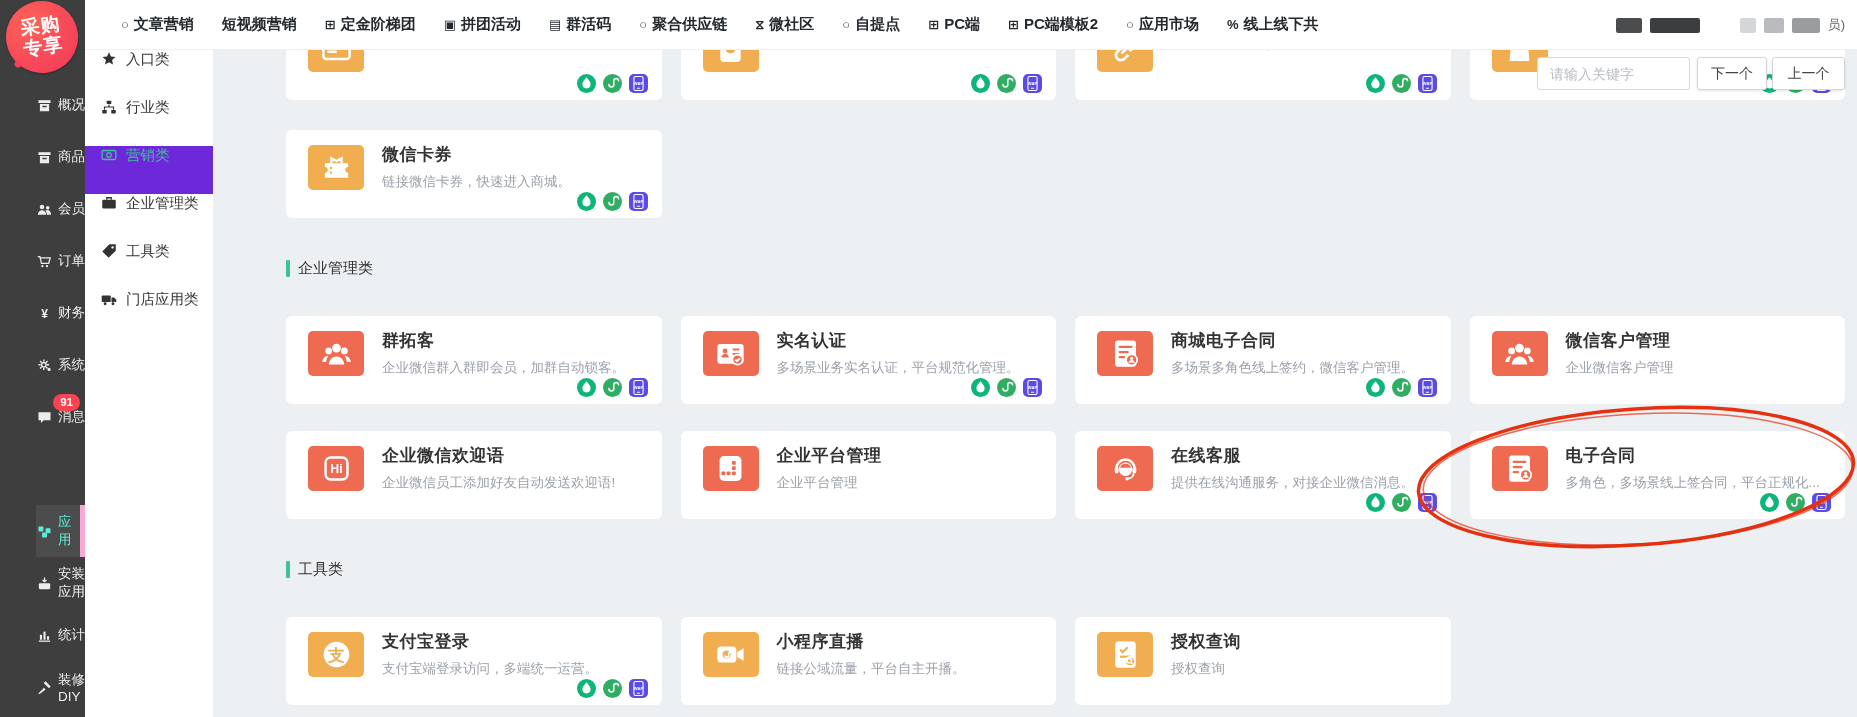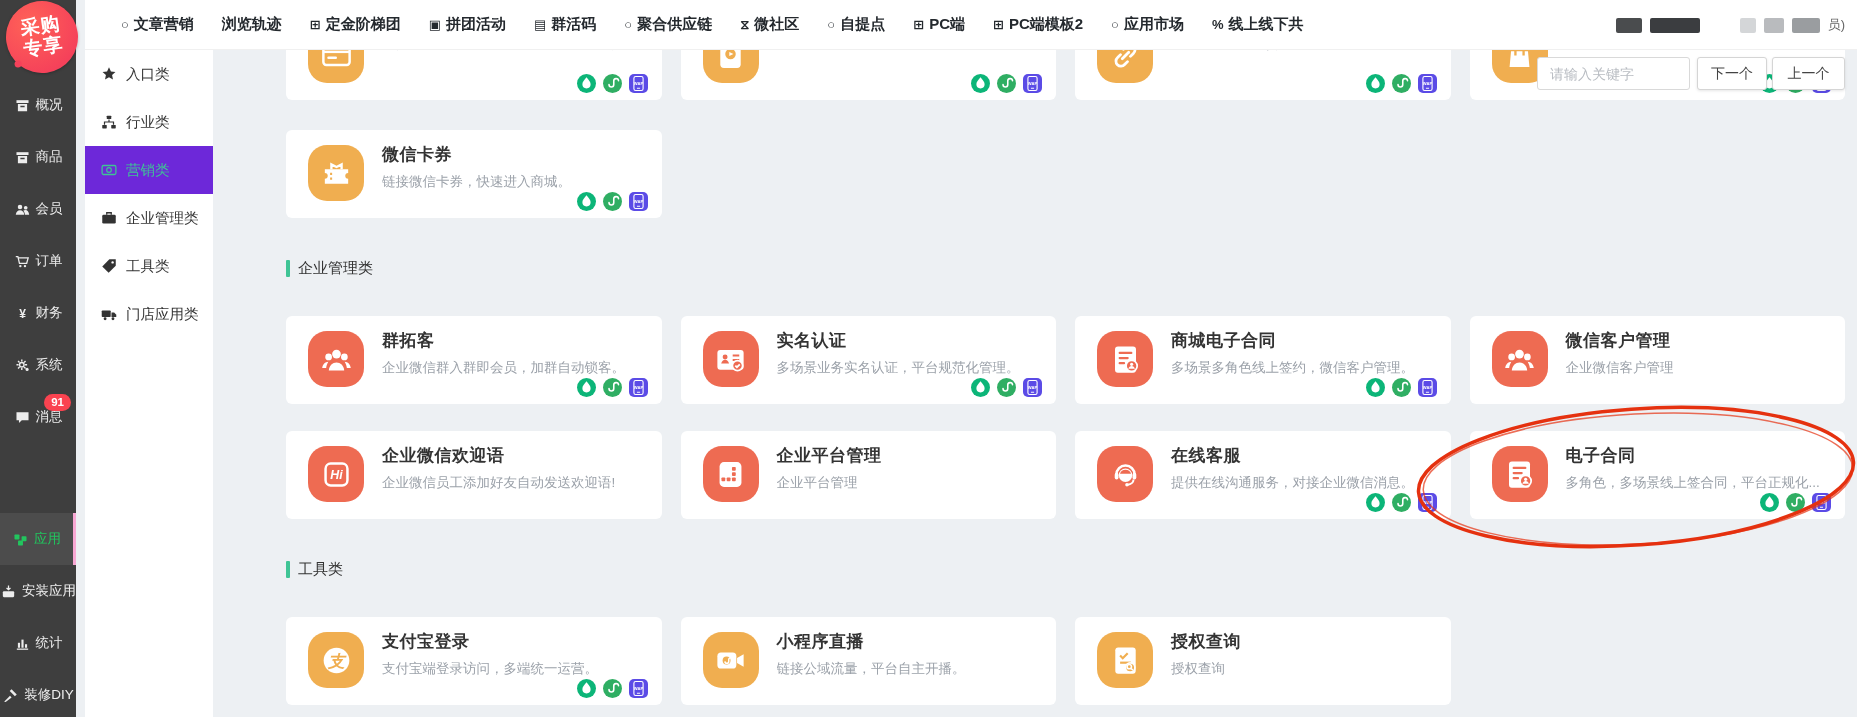--- a/index.html
+++ b/index.html
@@ -26,55 +26,55 @@
   
   .logo { position:absolute; left:6px; top:1px; width:72px; height:72px; border-radius:50%;
     background:radial-gradient(circle at 35% 30%, #ff6257, #f5415a 75%); z-index:30;
     display:flex; flex-direction:column; align-items:center; justify-content:center;
     transform:rotate(-8deg); box-shadow:0 1px 3px rgba(0,0,0,.25); }
   .logo div { color:#fff; font-size:19px; font-weight:bold; line-height:1.08; letter-spacing:1px; }
   .logo::after { content:""; position:absolute; left:5px; bottom:9px; width:7px; height:7px;
     border-radius:50%; background:#f5415a; }
 
   
-  .dsidebar { position:absolute; left:0; top:0; width:76px; height:717px; background:#3e3e3e;
-    z-index:25; padding-top:79px; }
+  .dsidebar { position:absolute; left:0; top:0; width:85px; height:717px; background:#3e3e3e;
+    z-index:25; padding-top:79px;padding-left:36px; }
   .ds-item { position:relative; height:52px; display:flex; align-items:center; justify-content:center;
     gap:5px; color:#ededed; cursor:pointer; }
   .ds-label { font-size:13.5px; }
   .ds-icon { width:17px; height:17px; display:flex; }
   .ds-icon svg { width:17px; height:17px; }
-  .ds-item.active { background:#4c4c4c; color:#22c55e; border-right:3px solid #f9a8d4;margin-top:8px; }
+  .ds-item.active { background:#4c4c4c; color:#5eead4; border-right:5px solid #f9a8d4; }
   .ds-spacer { height:62px; }
   .ds-badge { position:absolute; top:3px; right:5px; background:#fa4350; color:#fff;
     font-size:11.5px; font-weight:bold; padding:1px 7px; border-radius:9px; line-height:15px; }
 
   
   .csidebar { position:absolute; left:85px; top:50px; width:128px; height:667px; background:#fff; z-index:5; }
-  .cat-item { height:48px; display:flex; align-items:center; padding-left:15px; gap:8px;
+  .cat-item { height:48px; display:flex; align-items:flex-start; padding-left:15px; gap:8px;
     font-size:14.5px; font-weight:500; color:#333; cursor:pointer; }
   .cat-item .cat-icon { width:18px; height:18px; display:flex; }
   .cat-item .cat-icon svg { width:18px; height:18px; }
   .cat-item.active { background:#6d28d9; color:#3fc495; }
 
   
   .content { position:absolute; left:213px; top:50px; width:1644px; height:667px;
     padding:0 12px 0 73px; overflow:hidden; z-index:1; }
   .cards-grid { display:grid; grid-template-columns:repeat(4,1fr); gap:27px 19px; }
   .row-top { margin-top:-38px; }
   .row-single { margin-top:30px; }
   .sec-header { display:flex; align-items:center; margin-top:40px; height:20px; }
   .sec-bar { width:4px; height:17px; background:#3fc495; border-radius:1px; margin-right:8px; }
   .sec-title { font-size:15px; color:#333; font-weight:500; }
   .sec-grid { margin-top:38px; }
   .sliver-row { margin-top:28px; }
   .card, .card-sliver { background:#fff; border-radius:6px; height:88px; }
   .card { position:relative; padding:15px 16px 0 96px; }
-  .app-icon { position:absolute; left:22px; top:15px; width:56px; height:56px; border-radius:19px;
-    display:flex; align-items:center; justify-content:center;font-style:italic; }
+  .app-icon { position:absolute; left:22px; top:15px; width:56px; height:45px; border-radius:5px;
+    display:flex; align-items:center; justify-content:center; }
   .app-icon svg { width:35px; height:35px; }
   .app-icon.orange { background:#f0ae50; }
   .app-icon.red { background:#ee6b52; }
   .card-title { font-size:17px; color:#333; font-weight:600; letter-spacing:.5px; line-height:20px; }
   .card-desc { font-size:13.5px; color:#9ba1a9; margin-top:8px; line-height:17px;
     white-space:nowrap; overflow:hidden; }
   .platforms { position:absolute; right:14px; bottom:7px; display:flex; gap:7px; }
   .pi { width:19px; height:19px; border-radius:50%; display:flex; align-items:center; justify-content:center; }
   .pi svg { width:19px; height:19px; }
   .pi-drop { background:#0cb578; }
@@ -98,21 +98,21 @@
 </head>
 <body>
 
 <header class="topnav">
   <nav class="nav-items" id="nav-items">
       <span class="nav-item">
         <span class="nav-ic">○</span>
         <span>文章营销</span>
       </span>
       <span class="nav-item">
-        <span>浏览轨迹</span>
+        <span>短视频营销</span>
       </span>
       <span class="nav-item">
         <span class="nav-ic">⊞</span>
         <span>定金阶梯团</span>
       </span>
       <span class="nav-item">
         <span class="nav-ic">▣</span>
         <span>拼团活动</span>
       </span>
       <span class="nav-item">

